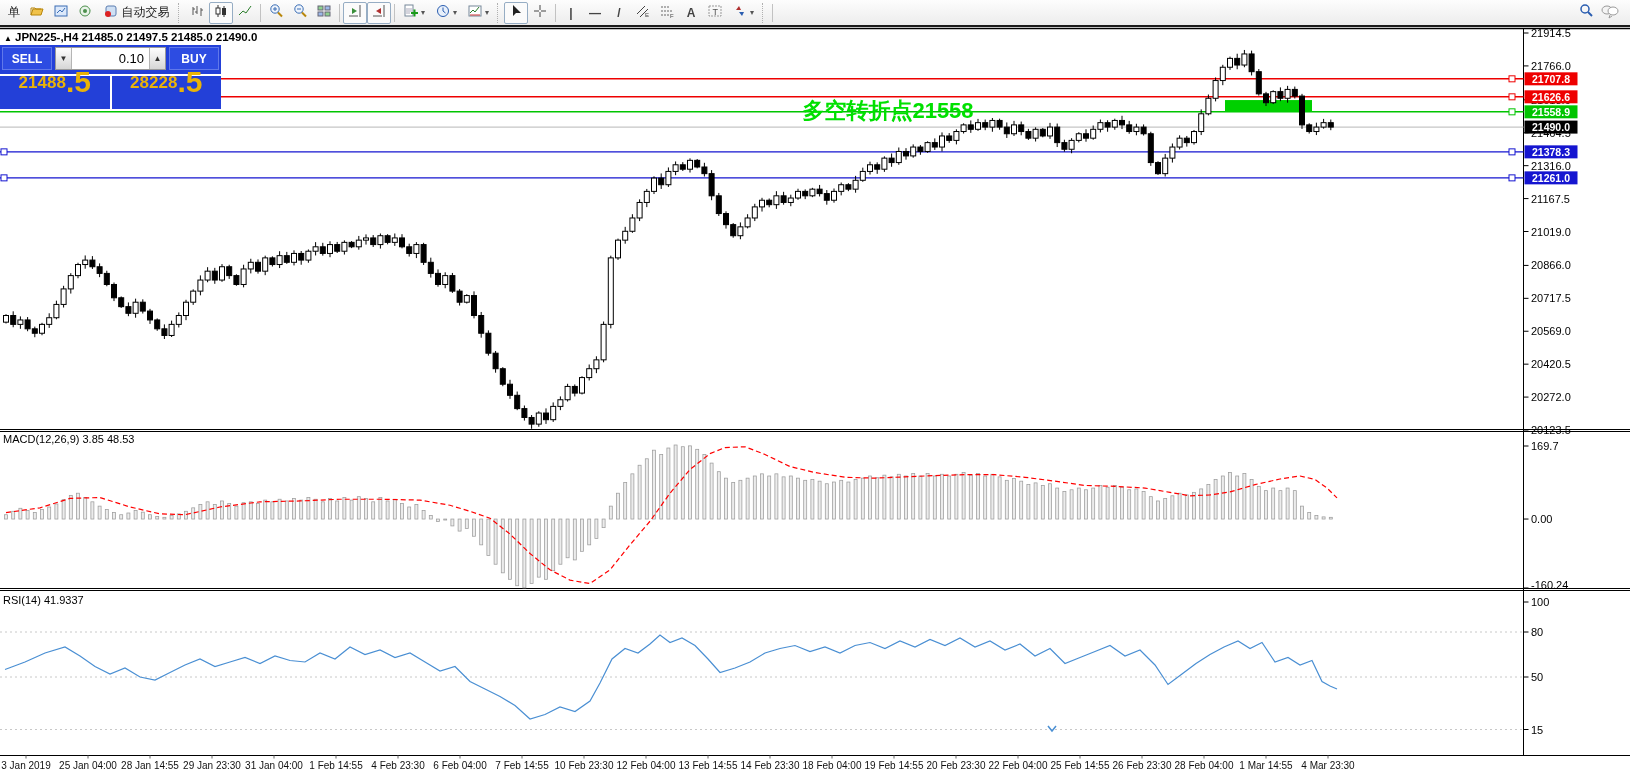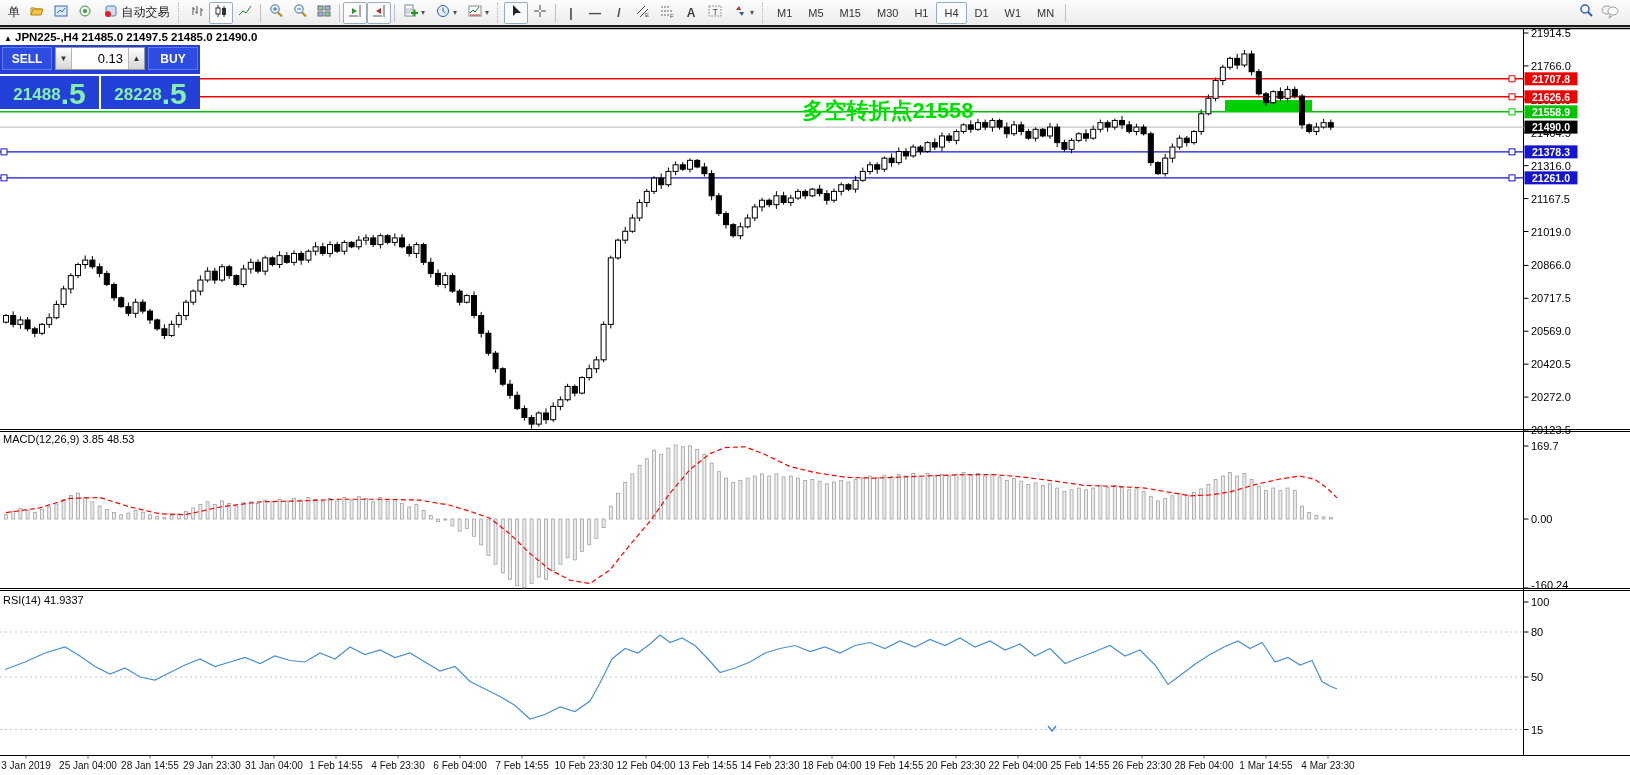--- a/index.html
+++ b/index.html
@@ -14,33 +14,33 @@
   .tb-sep{width:1px;height:18px;background:#c2c2c2;margin:0 3px}
   .tb-grip{width:3px;height:20px;border-left:1px dotted #b0b0b0;margin:0 3px}
   .tb-label{font-size:12px;color:#222;margin-left:2px;white-space:nowrap}
   .tb-dd{font-size:8px;color:#555;margin-left:1px}
   .tf-btn{padding:0 7px;height:20px;font-size:11px;color:#333;display:flex;align-items:center;
     border:1px solid transparent;border-radius:2px}
   .tf-btn.active{border:1px solid #96adc4;background:#fbfbfb}
   .tb-spacer{flex:1}
   .glyph{font-size:12px;color:#444;font-weight:bold}
   
-  .trade-panel{position:absolute;left:0;top:45px;width:200px;height:64px;background:#2340d8;z-index:5}
+  .trade-panel{position:absolute;left:0;top:45px;width:221px;height:64px;background:#2340d8;z-index:5}
   .tp-row1{display:flex;height:23px;margin:2px 2px 0 2px;gap:3px}
   .tp-sell,.tp-buy{flex:0 0 50px;background:#2d4ce2;border:1px solid #6078ea;color:#fff;
     font-weight:bold;font-size:12px;font-family:inherit;padding:0}
   .tp-spin{flex:1;display:flex;background:#fff;border:1px solid #9a9a9a;align-items:stretch}
   .tp-dn,.tp-up{width:15px;background:linear-gradient(#fefefe,#d6d6d6);display:flex;align-items:center;
     justify-content:center;font-size:8px;color:#333}
   .tp-dn{border-right:1px solid #b5b5b5}
   .tp-up{border-left:1px solid #b5b5b5}
   .tp-vol{flex:1;text-align:right;padding-right:5px;font-size:13px;color:#000;display:flex;
     align-items:center;justify-content:flex-end}
   .tp-row2{position:absolute;top:29px;left:0;right:0;bottom:0;border-top:2px solid #fff;display:flex}
-  .tp-price{flex:1;color:#86efac;display:flex;align-items:flex-end;justify-content:center;padding-bottom:4px}
+  .tp-price{flex:1;color:#eab308;display:flex;align-items:flex-end;justify-content:center;padding-bottom:16px}
   .tp-price .sm{font-size:17px;font-weight:bold;line-height:1.1}
   .tp-price .lg{font-size:30px;font-weight:bold;line-height:.78}
   .tp-div{width:2px;background:#fff}
   svg text{font-family:"Liberation Sans",sans-serif}
 </style>
 </head>
 <body>
 
 <svg id="chart-svg" width="1630" height="775" style="position:absolute;left:0;top:0;z-index:1">
     <rect x="0" y="0" width="1630" height="775" fill="#ffffff"></rect>
@@ -905,31 +905,20 @@
         </svg></span>
     </div>
   <div class="tb-btn" style="min-width:32px">
       <span><svg width="16" height="16">
           <path d="M4 7l3-4 2 4z" fill="#b03030"></path>
           <path d="M7 9l3 4 2-4z" fill="#2a5db0"></path>
         </svg></span>
       <span class="tb-dd">▾</span>
     </div>
   <div class="tb-grip"></div>
-  <div id="tf-group" style="display:flex;align-items:center">
-      <div class="tf-btn">M1</div>
-      <div class="tf-btn">M5</div>
-      <div class="tf-btn">M15</div>
-      <div class="tf-btn">M30</div>
-      <div class="tf-btn">H1</div>
-      <div class="tf-btn active">H4</div>
-      <div class="tf-btn">D1</div>
-      <div class="tf-btn">W1</div>
-      <div class="tf-btn">MN</div>
-    </div>
   <div class="tb-sep"></div>
   <div class="tb-spacer"></div>
   <div class="tb-btn">
       <span><svg width="16" height="16">
           <circle cx="7" cy="6" r="4" fill="none" stroke="#2a5db0" stroke-width="1.5"></circle>
           <path d="M10 9l4 4" stroke="#2a5db0" stroke-width="2"></path>
         </svg></span>
     </div>
   <div class="tb-btn" style="margin-right:8px">
       <span><svg width="18" height="16">
@@ -938,21 +927,21 @@
           <path d="M9 12l-1 3 3-2" fill="#fff" stroke="#999"></path>
         </svg></span>
     </div>
 </div>
 
 <div class="trade-panel">
   <div class="tp-row1">
     <button class="tp-sell">SELL</button>
     <div class="tp-spin">
       <span class="tp-dn">▼</span>
-      <span class="tp-vol">0.13</span>
+      <span class="tp-vol">0.10</span>
       <span class="tp-up">▲</span>
     </div>
     <button class="tp-buy">BUY</button>
   </div>
   <div class="tp-row2">
     <div class="tp-price">
         <span class="sm">21488</span>
         <span class="lg">.5</span>
       </div>
     <div class="tp-div"></div>

